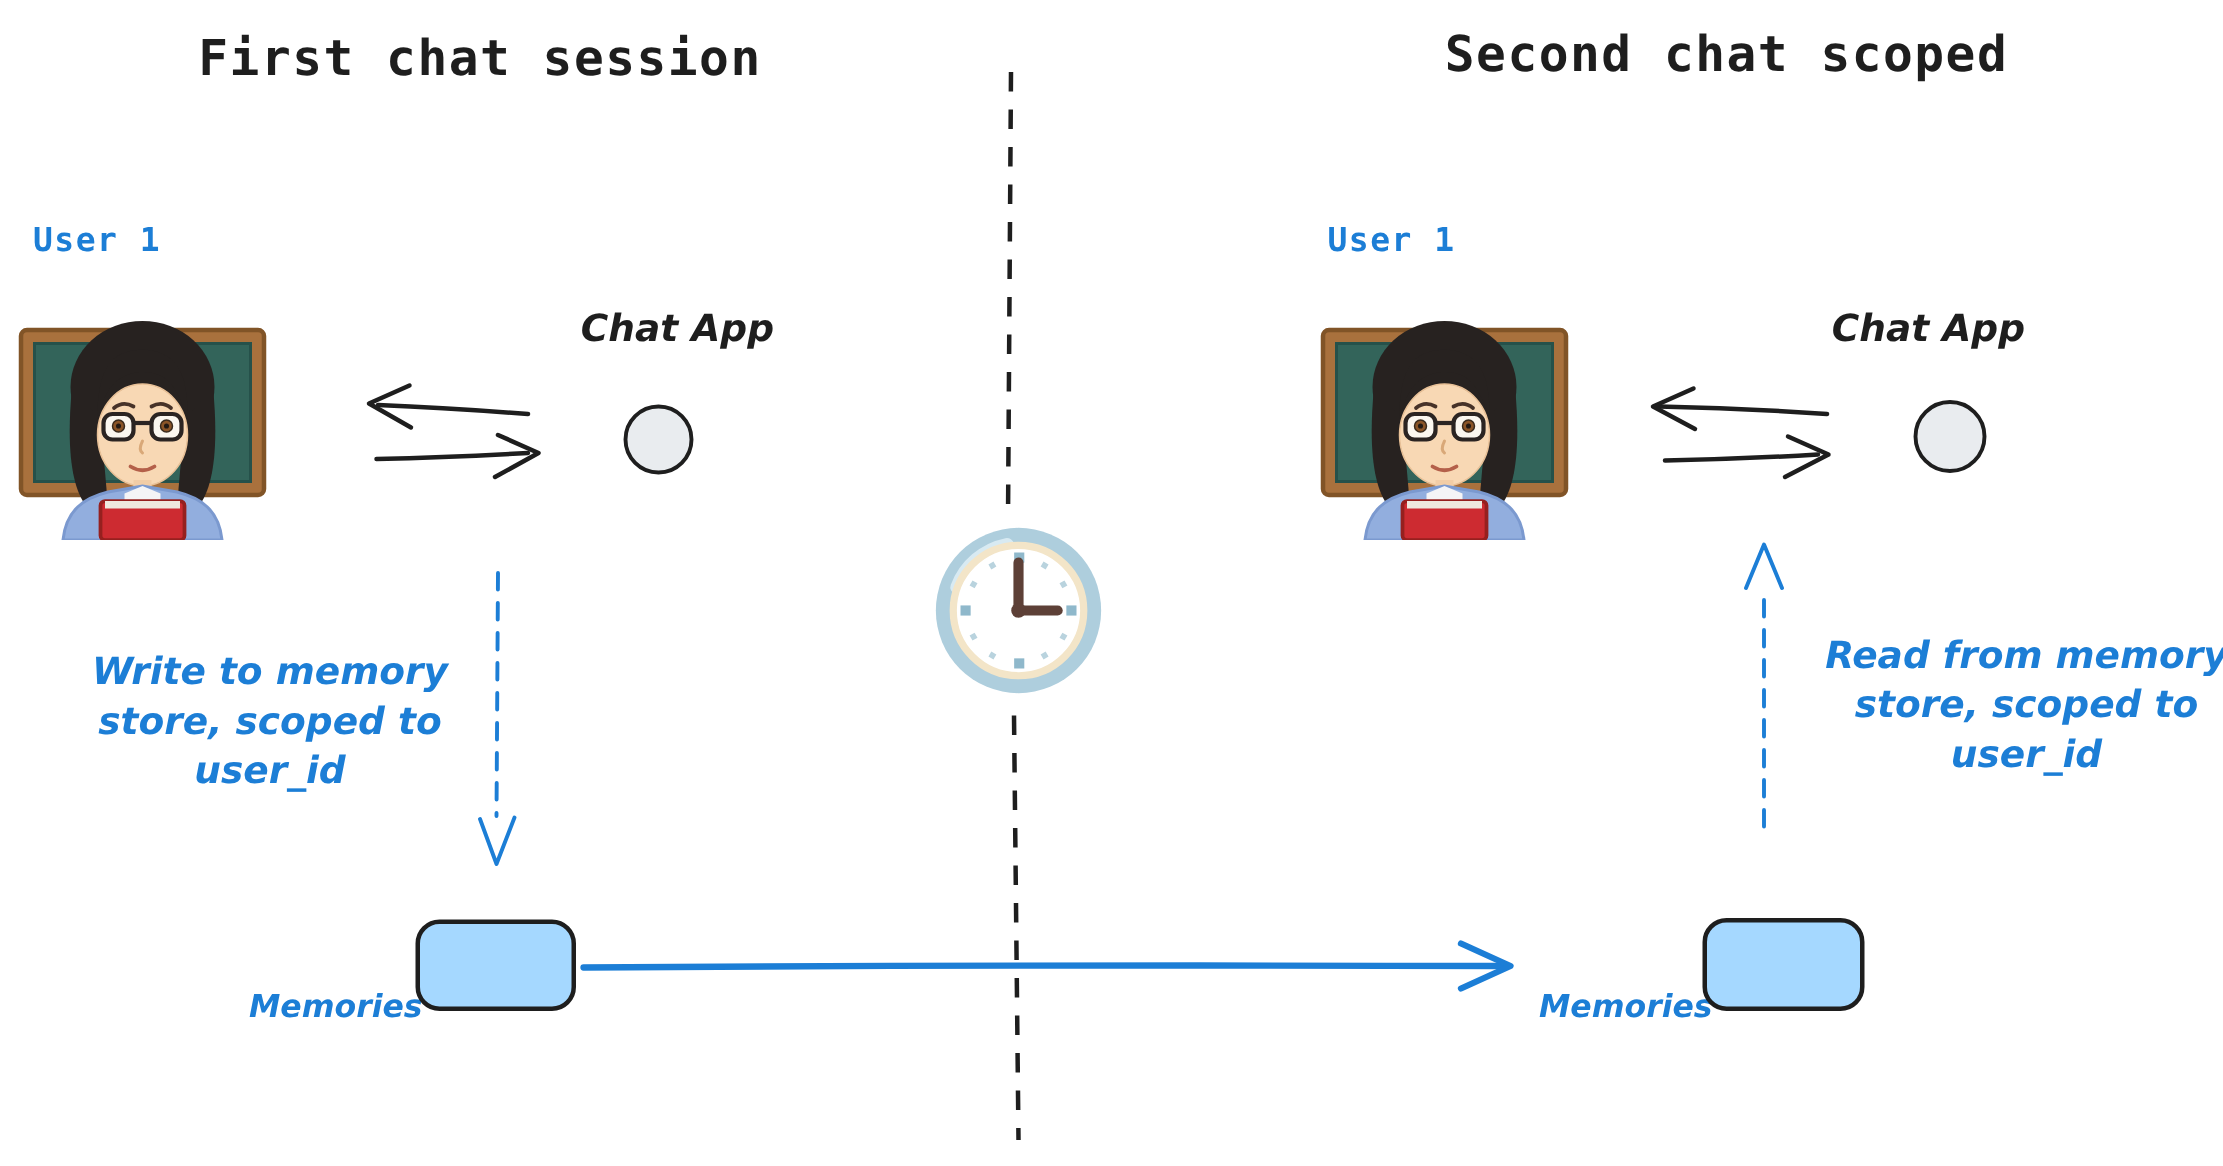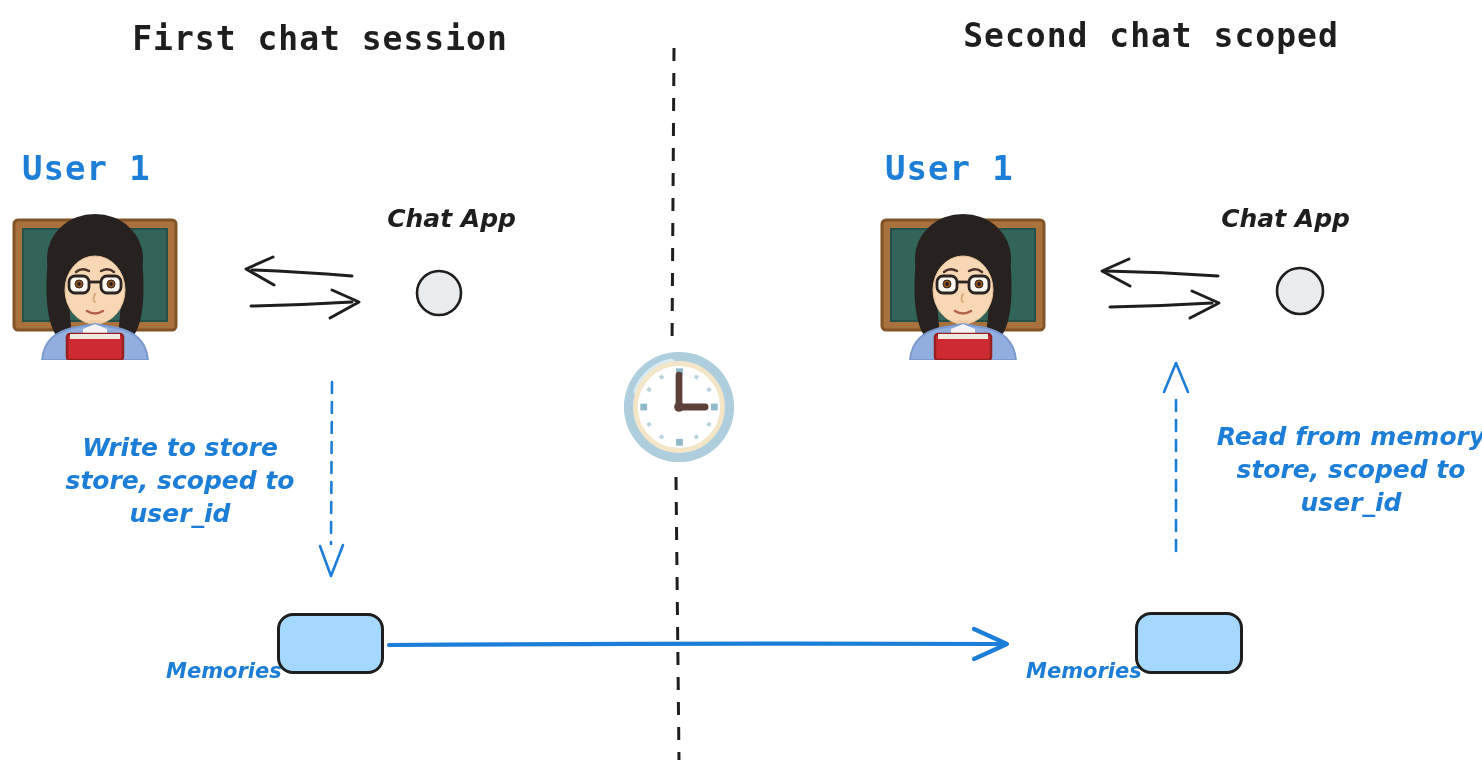--- a/index.html
+++ b/index.html
@@ -17,21 +17,21 @@
     text-decoration:underline;
   }
   .abs{position:absolute;}
   .session-title{
     font-family:"DejaVu Sans Mono",monospace;
     font-weight:bold;font-size:33px;letter-spacing:1px;
     color:var(--ink);text-align:center;white-space:nowrap;
   }
   .user-label{
     font-family:"DejaVu Sans Mono",monospace;
-    font-weight:bold;font-size:34px;letter-spacing:1px;
+    font-weight:bold;font-size:22px;letter-spacing:1px;
     color:var(--accent-blue);white-space:nowrap;
   }
   .hand{
     font-family:"DejaVu Sans",sans-serif;
     font-style:italic;font-weight:600;
   }
   .app-label{font-size:25px;color:var(--ink);text-align:right;white-space:nowrap;}
   .note{
     font-size:25px;line-height:33px;color:var(--accent-blue);
     text-align:center;
@@ -136,21 +136,21 @@
 
   <div class="abs user-label" style="left:22px;top:148px;">User 1</div>
 
   <svg class="abs" style="left:10px;top:200px;" width="170" height="160">
     <use href="#sym-teacher"></use>
   </svg>
 
   <div class="abs hand app-label" style="left:376px;top:204px;width:140px;">Chat App</div>
 
   <div class="abs hand note" style="left:40px;top:431px;width:280px;">
-    <span style="display:block">Write to store</span>
+    <span style="display:block">Write to memory</span>
     <span style="display:block">store, scoped to</span>
     <span style="display:block">user_id</span>
   </div>
 
   <div class="abs hand memories-label" style="left:166px;top:627px;">Memories</div>
 
   <div class="abs mem-box" style="left:277px;top:613px;"></div>
 
   <svg class="abs" style="left:621px;top:349px;" width="116" height="116">
     <use href="#sym-clock"></use>

